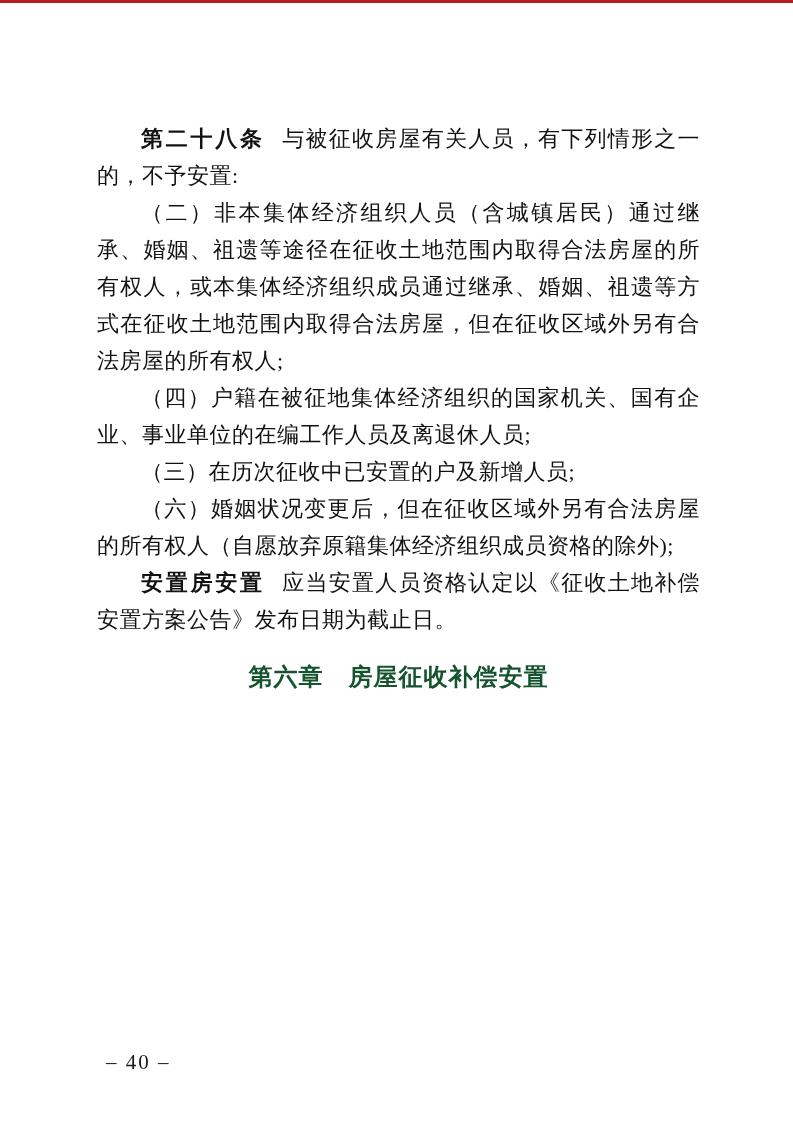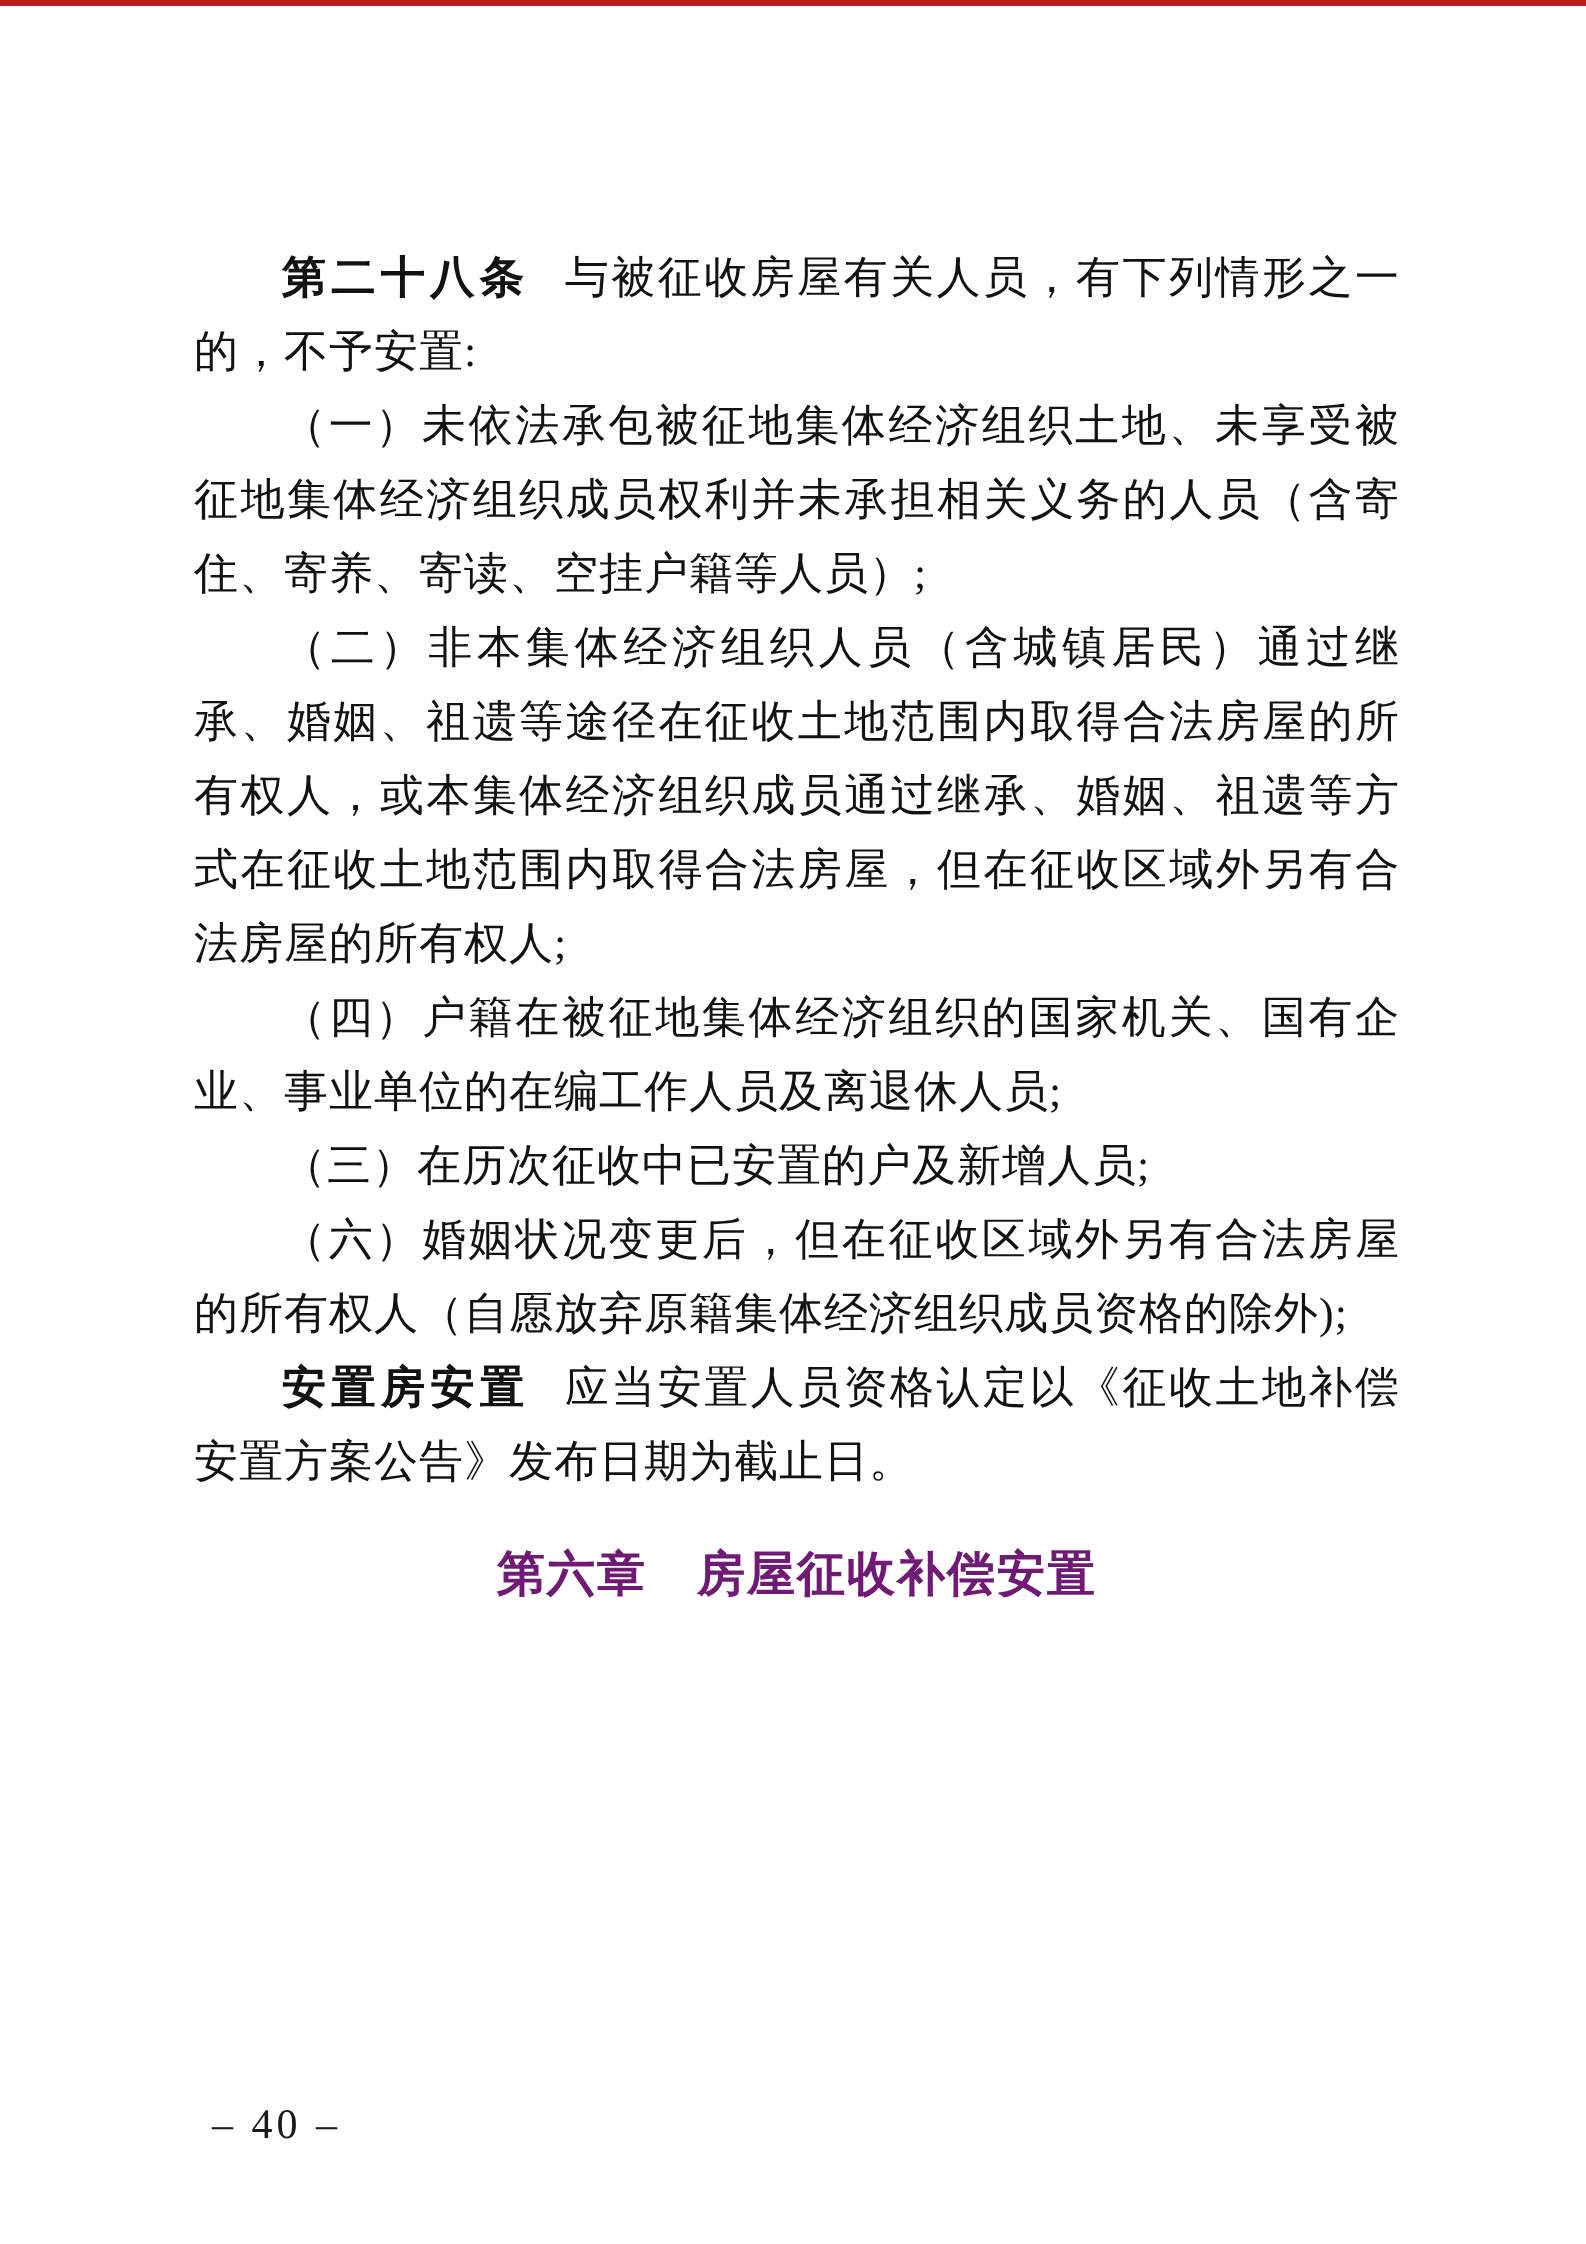--- a/index.html
+++ b/index.html
@@ -39,40 +39,39 @@
   }
   .chapter {
     margin: 20px 0 11px 0;
     font-family: "Liberation Sans", "DejaVu Sans", sans-serif;
     font-weight: 700;
     font-size: 24px;
     line-height: 37px;
     text-align: center;
     text-indent: 0;
     letter-spacing: 1px;
-    color: #701a75;
+    color: #14532d;
   }
   .footer {
     position: absolute;
     left: 106px;
     top: 1035px;
     font-size: 21px;
     line-height: 24px;
     letter-spacing: 2px;
     color: #1a1a1a;
     margin-top: 12px;
   }
 </style>
 </head>
 <body>
 
 <div class="page">
   <div class="content" id="doc-content">
       <p class="para"><span class="article-label">第二十八条</span><span>与被征收房屋有关人员，有下列情形之一的，不予安置:</span></p>
-      <p class="para">（一）未依法承包被征地集体经济组织土地、未享受被征地集体经济组织成员权利并未承担相关义务的人员（含寄住、寄养、寄读、空挂户籍等人员）;</p>
       <p class="para">（二）非本集体经济组织人员（含城镇居民）通过继承、婚姻、祖遗等途径在征收土地范围内取得合法房屋的所有权人，或本集体经济组织成员通过继承、婚姻、祖遗等方式在征收土地范围内取得合法房屋，但在征收区域外另有合法房屋的所有权人;</p>
       <p class="para">（四）户籍在被征地集体经济组织的国家机关、国有企业、事业单位的在编工作人员及离退休人员;</p>
       <p class="para">（三）在历次征收中已安置的户及新增人员;</p>
       <p class="para">（六）婚姻状况变更后，但在征收区域外另有合法房屋的所有权人（自愿放弃原籍集体经济组织成员资格的除外);</p>
       <p class="para"><span class="article-label">安置房安置</span><span>应当安置人员资格认定以《征收土地补偿安置方案公告》发布日期为截止日。</span></p>
       <h2 class="chapter">第六章　房屋征收补偿安置</h2>
     </div>
   <div class="footer">– 40 –</div>
 </div>
 

